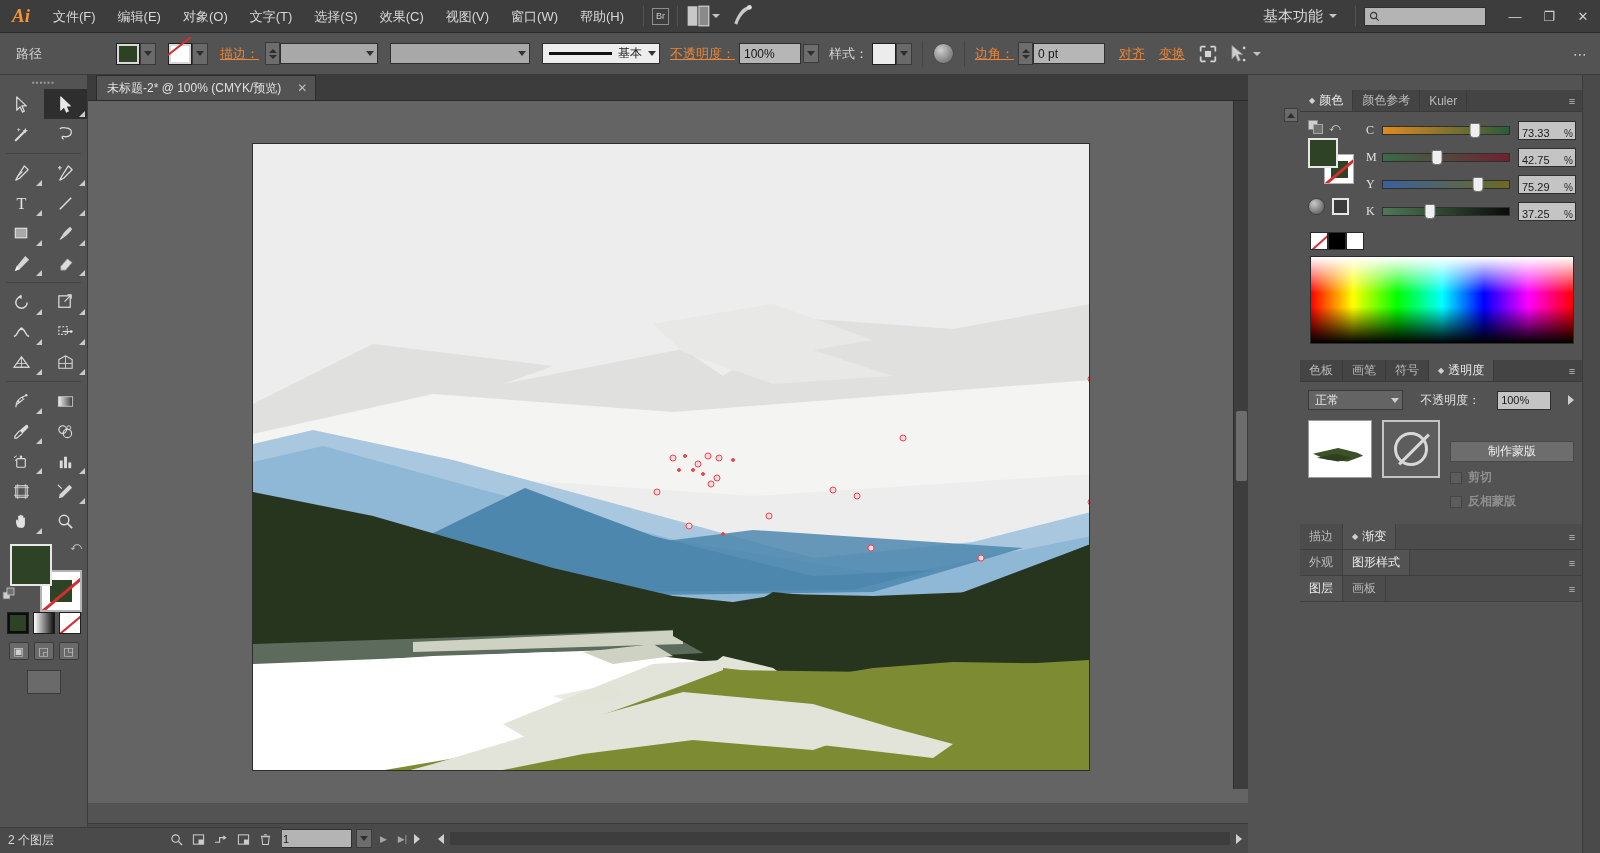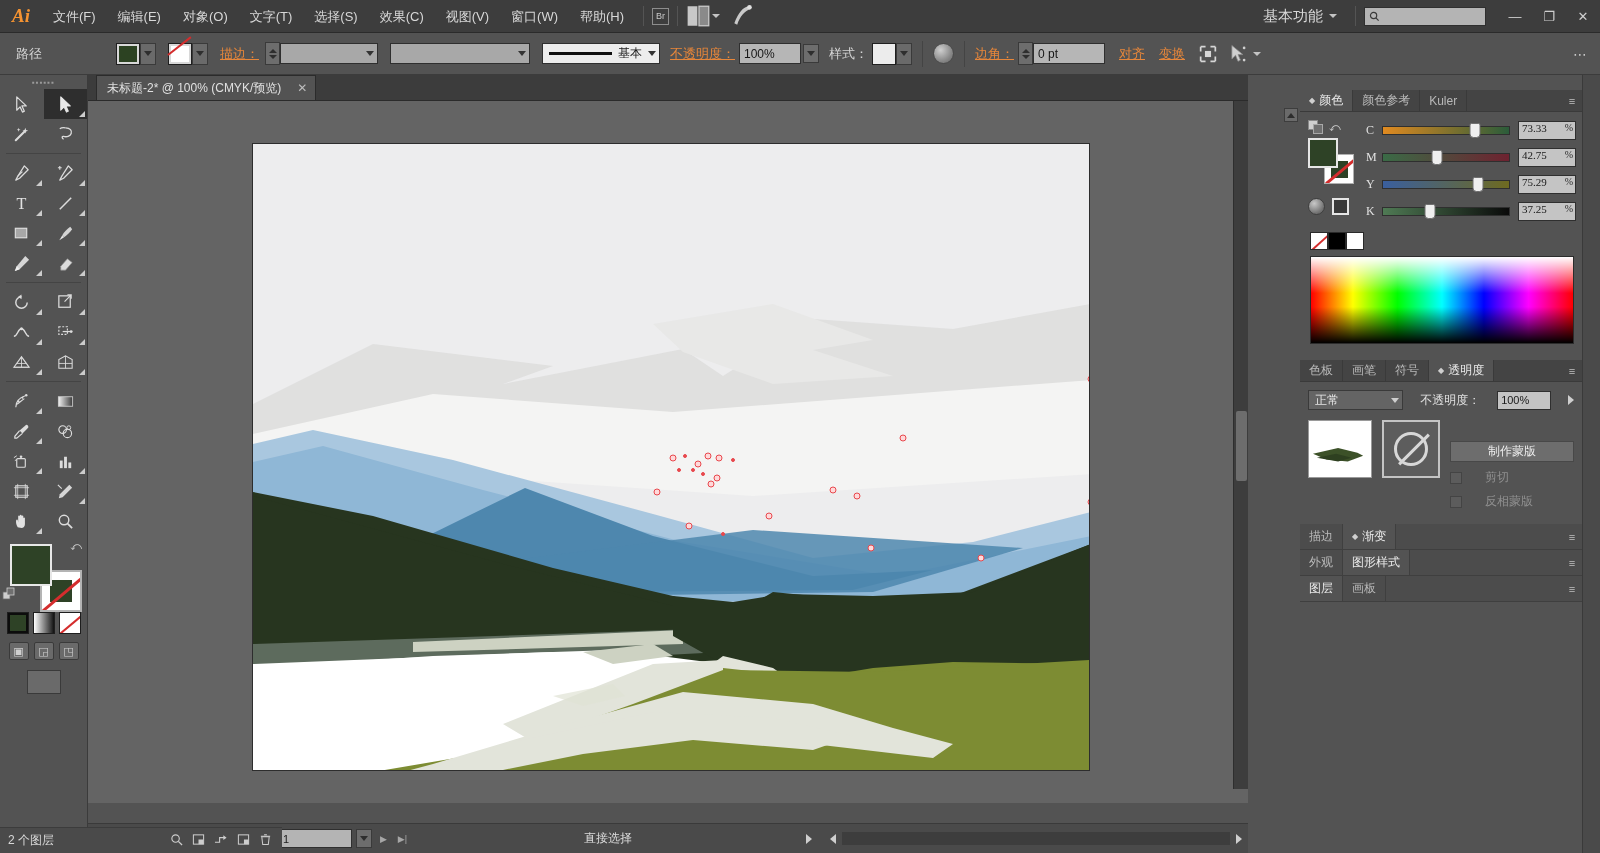--- a/index.html
+++ b/index.html
@@ -207,21 +207,21 @@
   .cp-cube{width:17px;height:17px;border-radius:50%;
     background:radial-gradient(circle at 35% 30%,#c8c8c8,#767676 65%,#545454);border:1px solid #3f3f3f;}
   .cp-white{width:17px;height:17px;background:#3a3a3a;border:2px solid #e6e6e6;}
   .sliders { flex:1; padding-left:6px; }
   .sl-row { display:flex; align-items:center; height:21px; margin-bottom:6px;}
   .sl-label{width:16px;font-size:12px;color:#e2e2e2;font-family:"Liberation Serif",serif;}
   .sl-track{position:relative;flex:1;height:9px;border:1px solid #2f2f2f;margin-right:8px;}
   .sl-knob{position:absolute;top:-4px;width:11px;height:15px;background:#efefef;border:1px solid #6f6f6f;
     border-radius:2px 2px 4px 4px;transform:translateX(-50%);}
   .sl-val{width:58px;height:19px;background:#c4c4c4;border:1px solid #2f2f2f;color:#1a1a1a;
-    font-size:11px;display:flex;align-items:flex-start;justify-content:space-between;padding:0 2px 0 3px;font-family:Liberation Serif, serif;}
+    font-size:11px;display:flex;align-items:flex-end;justify-content:space-between;padding:0 2px 0 3px;}
   .sl-pct{font-size:10px;color:#2a2a2a;}
   .cp-swatches{display:flex;gap:0;margin:4px 0 0 2px;}
   .cp-sw{width:18px;height:18px;border:1px solid #2a2a2a;}
   .cp-sw.none{background:#fff;position:relative;overflow:hidden;}
   .cp-sw.none:after{content:"";position:absolute;left:-3px;top:7px;width:28px;height:2px;background:#d42d2d;transform:rotate(-42deg);}
   .cp-sw.black{background:#000;}
   .cp-sw.white{background:#fff;}
   .spectrum{height:88px;margin:6px 2px 0 2px;border:1px solid #2c2c2c;
     background:
       linear-gradient(to bottom, rgba(255,255,255,1) 0%, rgba(255,255,255,0) 42%, rgba(0,0,0,0) 58%, rgba(0,0,0,1) 100%),
@@ -239,21 +239,21 @@
   .tr-arrow{width:0;height:0;border-top:5px solid transparent;border-bottom:5px solid transparent;border-left:6px solid #cfcfcf;}
   .tr-row2{display:flex;gap:10px;margin-top:10px;}
   .tr-thumb{width:64px;height:58px;background:#fff;border:1px solid #9a9a9a;overflow:hidden;position:relative;}
   .tr-thumb svg{width:100%;height:100%;display:block;}
   .tr-mask{width:58px;height:58px;background:#5d5d5d;border:2px solid #c4c4c4;display:flex;align-items:center;justify-content:center;}
   .tr-mask .circ{width:34px;height:34px;border-radius:50%;border:3px solid #d8d8d8;position:relative;}
   .tr-mask .circ:after{content:"";position:absolute;left:-4px;top:13px;width:42px;height:3px;background:#d8d8d8;transform:rotate(-45deg);}
   .tr-right{flex:1;margin-top:21px;}
   .tr-btn{height:21px;background:#6d6d6d;border:1px solid #484848;color:#ececec;font-size:12px;
     display:flex;align-items:center;justify-content:center;}
-  .tr-chk{display:flex;align-items:center;gap:23px;margin-top:7px;font-size:12px;color:#8f8f8f;}
+  .tr-chk{display:flex;align-items:center;gap:6px;margin-top:7px;font-size:12px;color:#8f8f8f;font-weight:bold;}
   .tr-chk .box{width:12px;height:12px;background:#5c5c5c;border:1px solid #444;}
 
   
   .minirow{height:26px;display:flex;align-items:stretch;border-bottom:1px solid #3f3f3f;background:#4c4c4c;}
   .minirow .ptab{border-right:1px solid #3f3f3f;}
   .layer-row{display:flex;align-items:center;height:26px;border-bottom:1px solid #4a4a4a;
     padding-left:4px;background:#545454;}
   .layer-row.sel{background:#5d6075;border:1px solid #8d90a8;}
   .lr-eye{width:22px;display:flex;align-items:center;justify-content:center;color:#e0e0e0;font-size:11px;}
   .lr-lock{width:20px;}
@@ -725,21 +725,20 @@
     <div class="sb-arrow"></div>
     <div style="width:6px"></div>
     <div class="sb-nav">|◀</div>
     <div class="sb-nav">◀</div>
     <div class="sb-field sb-page">
       <span>1</span>
     </div>
     <div class="sb-arrow"></div>
     <div class="sb-nav">▶</div>
     <div class="sb-nav">▶|</div>
-    <div class="sb-status">直接选择</div>
     <div class="sb-playr"></div>
     <div style="width:10px"></div>
     <div style="width:0;height:0;border-top:5px solid transparent;border-bottom:5px solid transparent;border-right:6px solid #cfcfcf;"></div>
     <div style="flex:1;height:13px;background:#3d3d3d;margin:0 2px;"></div>
     <div style="width:0;height:0;border-top:5px solid transparent;border-bottom:5px solid transparent;border-left:6px solid #cfcfcf;margin-right:6px;"></div>
   </div>
 
   <div class="rail"></div>
 
   <div class="panels">

